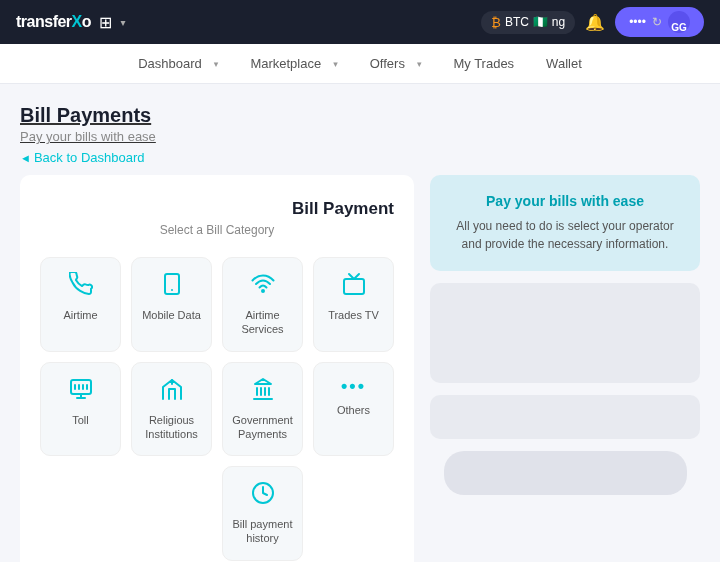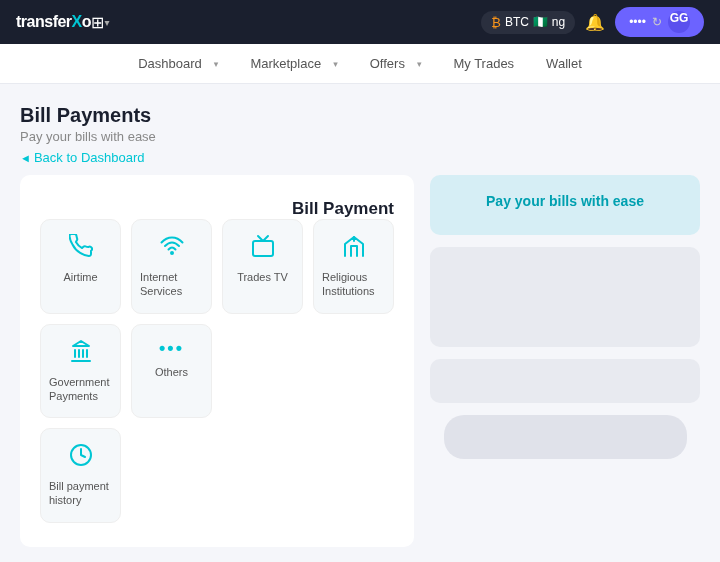--- a/index.html
+++ b/index.html
@@ -18,20 +18,21 @@
       background: #1a1f2e;
       display: flex;
       align-items: center;
       justify-content: space-between;
       padding: 0 16px;
       height: 44px;
     }
     .navbar-left {
       display: flex;
       align-items: center;
+      gap: 8px;
     }
     .logo-text {
       color: white;
       font-weight: 700;
       font-size: 16px;
       letter-spacing: -0.5px;
     }
     .logo-x {
       color: #00c6d4;
     }
@@ -79,23 +80,23 @@
       gap: 6px;
       cursor: pointer;
       border: none;
     }
     .user-avatar {
       background: #5a50ee;
       border-radius: 50%;
       width: 22px;
       height: 22px;
       display: flex;
-      align-items: flex-start;
+      align-items: flex-end;
       justify-content: center;
-      font-size: 12px;
+      font-size: 10px;
       font-weight: 700;
       color: white;
     }
     .spinner-icon {
       color: #ccc;
       font-size: 12px;
     }
 
     
     .nav-menu {
@@ -114,20 +115,21 @@
       display: flex;
       align-items: center;
       gap: 12px;
       text-decoration: none;
     }
     .nav-item .chevron { font-size: 9px; color: #999; }
 
     
     .page-header {
       padding: 20px 4px 10px 20px;
+      text-decoration: underline;
     }
     .page-title {
       font-size: 20px;
       font-weight: 700;
       color: #1a1f2e;
     }
     .page-subtitle {
       font-size: 13px;
       color: #888;
       margin-top: 2px;
@@ -193,21 +195,21 @@
     }
     .category-icon {
       font-size: 22px;
       color: #00c6d4;
       margin-bottom: 8px;
       line-height: 1;
     }
     .category-label {
       font-size: 11px;
       color: #555;
-      text-align: left;
+      text-align: center;
       line-height: 1.3;
     }
 
     
     .right-panel {
       width: 270px;
       display: flex;
       flex-direction: column;
       gap: 12px;
     }
@@ -303,52 +305,76 @@
 <div class="page-header">
   <div class="page-title">Bill Payments</div>
   <div class="page-subtitle">Pay your bills with ease</div>
   <a class="back-link">Back to Dashboard</a>
 </div>
 
 <div class="main-layout">
 
   <div class="bill-panel">
     <div class="bill-panel-title">Bill Payment</div>
+    <div class="bill-panel-subtitle">Select a Bill Category</div>
 
     <div class="categories-grid">
 
       <div class="category-item">
         <span class="category-icon">
           <svg width="24" height="24" viewBox="0 0 24 24" fill="none" stroke="#00c6d4" stroke-width="2" stroke-linecap="round" stroke-linejoin="round">
             <path d="M22 16.92v3a2 2 0 01-2.18 2 19.79 19.79 0 01-8.63-3.07A19.5 19.5 0 013.52 10.5a19.79 19.79 0 01-3.07-8.67A2 2 0 012.44 0h3a2 2 0 012 1.72c.127.96.361 1.903.7 2.81a2 2 0 01-.45 2.11L6.91 7.91a16 16 0 006.18 6.18l1.27-1.27a2 2 0 012.11-.45c.907.339 1.85.573 2.81.7A2 2 0 0122 16.92z"></path>
           </svg>
         </span>
         <span class="category-label">Airtime</span>
+      </div>
+      <div class="category-item">
+        <span class="category-icon">
+          <svg width="24" height="24" viewBox="0 0 24 24" fill="none" stroke="#00c6d4" stroke-width="2" stroke-linecap="round" stroke-linejoin="round">
+            <rect x="5" y="2" width="14" height="20" rx="2" ry="2"></rect>
+            <line x1="12" y1="18" x2="12.01" y2="18"></line>
+          </svg>
+        </span>
+        <span class="category-label">Mobile Data</span>
       </div>
       <div class="category-item">
         <span class="category-icon">
           <svg width="24" height="24" viewBox="0 0 24 24" fill="none" stroke="#00c6d4" stroke-width="2" stroke-linecap="round" stroke-linejoin="round">
             <path d="M1.5 8.5s4.5-5 10.5-5 10.5 5 10.5 5"></path>
             <path d="M5 12s3.5-3.5 7-3.5 7 3.5 7 3.5"></path>
             <path d="M8.5 15.5s2-2 3.5-2 3.5 2 3.5 2"></path>
             <circle cx="12" cy="19" r="1"></circle>
           </svg>
         </span>
-        <span class="category-label">Internet Services</span>
+        <span class="category-label">Airtime Services</span>
       </div>
       <div class="category-item">
         <span class="category-icon">
           <svg width="24" height="24" viewBox="0 0 24 24" fill="none" stroke="#00c6d4" stroke-width="2" stroke-linecap="round" stroke-linejoin="round">
             <rect x="2" y="7" width="20" height="15" rx="2" ry="2"></rect>
             <polyline points="17 2 12 7 7 2"></polyline>
           </svg>
         </span>
         <span class="category-label">Trades TV</span>
       </div>
 
+      <div class="category-item">
+        <span class="category-icon">
+          <svg width="24" height="24" viewBox="0 0 24 24" fill="none" stroke="#00c6d4" stroke-width="2" stroke-linecap="round" stroke-linejoin="round">
+            <rect x="2" y="3" width="20" height="14" rx="2" ry="2"></rect>
+            <line x1="8" y1="21" x2="16" y2="21"></line>
+            <line x1="12" y1="17" x2="12" y2="21"></line>
+            <line x1="6" y1="8" x2="6" y2="12"></line>
+            <line x1="10" y1="8" x2="10" y2="12"></line>
+            <line x1="14" y1="8" x2="14" y2="12"></line>
+            <line x1="18" y1="8" x2="18" y2="12"></line>
+          </svg>
+        </span>
+        <span class="category-label">Toll</span>
+      </div>
       <div class="category-item">
         <span class="category-icon">
           <svg width="24" height="24" viewBox="0 0 24 24" fill="none" stroke="#00c6d4" stroke-width="2" stroke-linecap="round" stroke-linejoin="round">
             <path d="M3 22V10l9-7 9 7v12"></path>
             <path d="M12 3v4"></path>
             <line x1="10" y1="5" x2="14" y2="5"></line>
             <path d="M9 22V12h6v10"></path>
           </svg>
         </span>
         <span class="category-label">Religious Institutions</span>
@@ -382,19 +408,20 @@
           </svg>
         </span>
         <span class="category-label">Bill payment history</span>
       </div>
     </div>
   </div>
 
   <div class="right-panel">
     <div class="info-card">
       <div class="info-card-title">Pay your bills with ease</div>
+      <div class="info-card-text">All you need to do is select your operator and provide the necessary information.</div>
     </div>
     <div class="skeleton-card"></div>
     <div class="skeleton-card-short"></div>
     <div class="skeleton-card-round"></div>
   </div>
 
 </div>
 
 </body></html>

